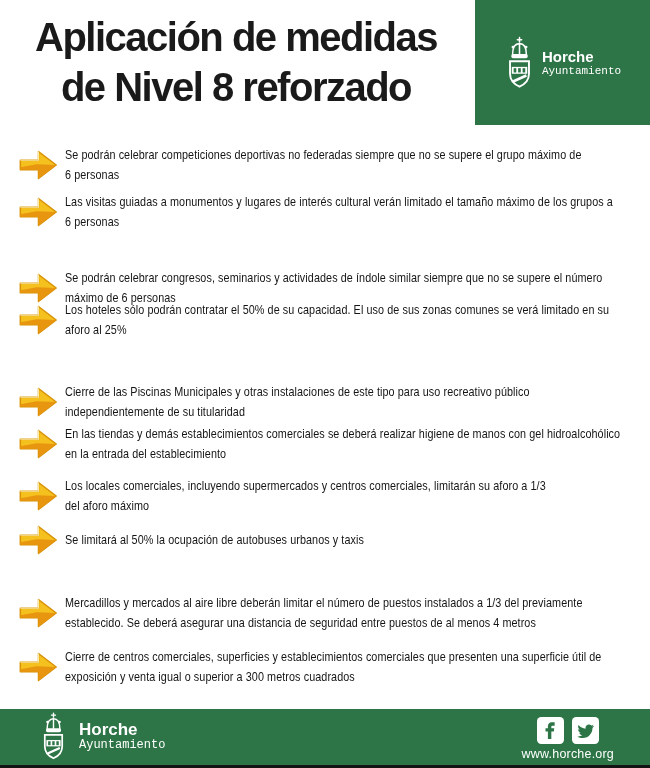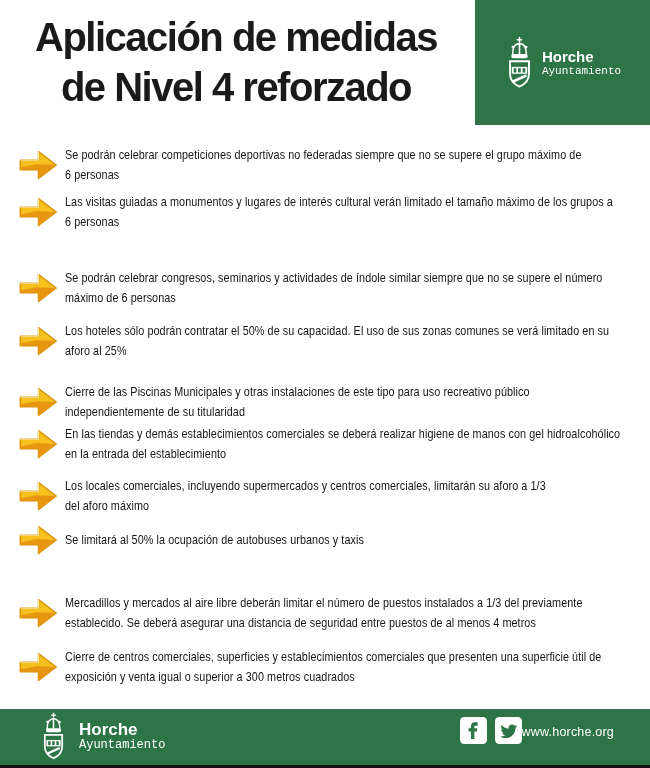--- a/index.html
+++ b/index.html
@@ -36,31 +36,31 @@
   }
   
   .footer {
     position:absolute; left:0; top:709px; width:650px; height:56px;
     background:#2d7446;
   }
   .footer-logo { position:absolute; left:37px; top:3px; display:flex; align-items:center; gap:9px; }
   .footer-logo .emblem { width:33px; height:49px; }
   .footer-logo .lname { font-size:17px; line-height:18px; }
   .footer-logo .lsub  { font-size:12px; line-height:13px; }
-  .footer-right { position:absolute; right:36px; top:8px; display:flex; flex-direction:row; align-items:center; }
+  .footer-right { position:absolute; right:36px; top:8px; display:flex; flex-direction:column; align-items:center; }
   .social-row { display:flex; gap:8px; }
   .social-btn { width:27px; height:27px; cursor:pointer; }
   .website { color:#fff; font-size:12.5px; margin-top:3px; letter-spacing:0.2px; }
   .bottom-edge { position:absolute; left:0; top:765px; width:650px; height:3px; background:#141414; }
 </style>
 </head>
 <body>
 
 <div class="title">Aplicación de medidas
-de Nivel 4 reforzado</div>
+de Nivel 8 reforzado</div>
 
 <div class="green-box">
   <svg class="emblem" viewBox="0 0 36 62">
     <g fill="none" stroke="#ffffff" stroke-width="1.8" stroke-linecap="round">
       <path d="M18 1.5 v5 M15.5 4 h5"></path>
       <path d="M10 21 C10 11 14 8.5 18 8.5 C22 8.5 26 11 26 21"></path>
       <path d="M18 8.5 v12"></path>
     </g>
     <circle cx="10.3" cy="12.5" r="1.5" fill="#ffffff"></circle>
     <circle cx="25.7" cy="12.5" r="1.5" fill="#ffffff"></circle>
@@ -105,21 +105,21 @@
   <div class="item" style="top:268px">
     <svg class="arrow" viewBox="0 0 44 36">
       <polygon points="2.5,13 22,13 22,3.5 41,18 22,32.5 22,23 2.5,23" fill="#f5c11e" stroke="#d89106" stroke-width="1.6" stroke-linejoin="round"></polygon>
       <polygon points="41,18 22,32.5 22,23 2.5,23 2.5,20.5 20,17.2" fill="#e8960f"></polygon>
       <polyline points="2.5,13 22,13 22,3.5" fill="none" stroke="#fbeaa6" stroke-width="1.1"></polyline>
     </svg>
     <div class="itext">Se podrán celebrar congresos, seminarios y actividades de índole similar siempre que no se supere el número
 máximo de 6 personas</div>
   </div>
 
-  <div class="item" style="top:321px">
+  <div class="item" style="top:300px">
     <svg class="arrow" viewBox="0 0 44 36">
       <polygon points="2.5,13 22,13 22,3.5 41,18 22,32.5 22,23 2.5,23" fill="#f5c11e" stroke="#d89106" stroke-width="1.6" stroke-linejoin="round"></polygon>
       <polygon points="41,18 22,32.5 22,23 2.5,23 2.5,20.5 20,17.2" fill="#e8960f"></polygon>
       <polyline points="2.5,13 22,13 22,3.5" fill="none" stroke="#fbeaa6" stroke-width="1.1"></polyline>
     </svg>
     <div class="itext">Los hoteles sólo podrán contratar el 50% de su capacidad. El uso de sus zonas comunes se verá limitado en su
 aforo al 25%</div>
   </div>
 
   <div class="item" style="top:382px">

